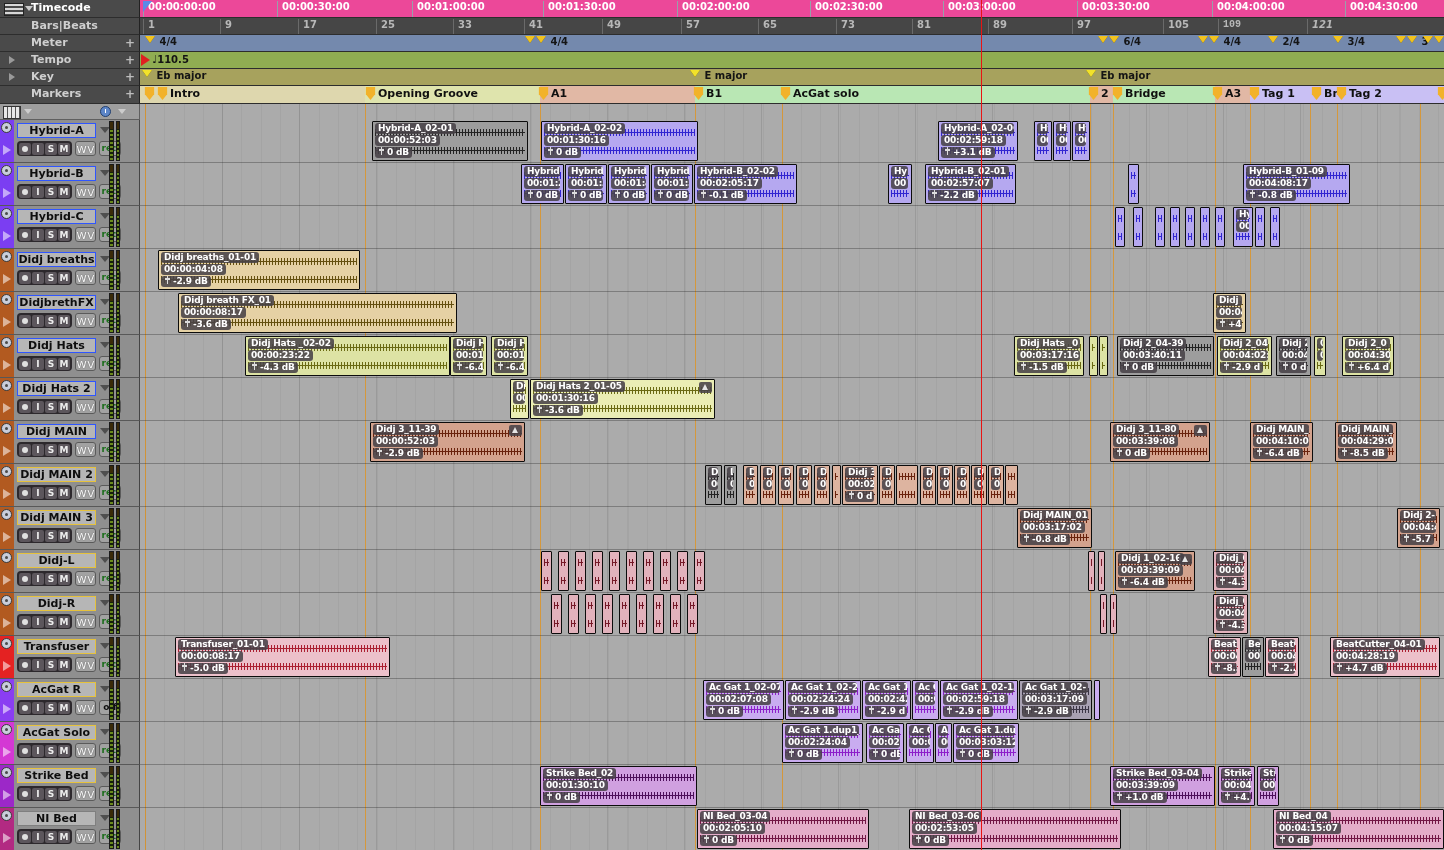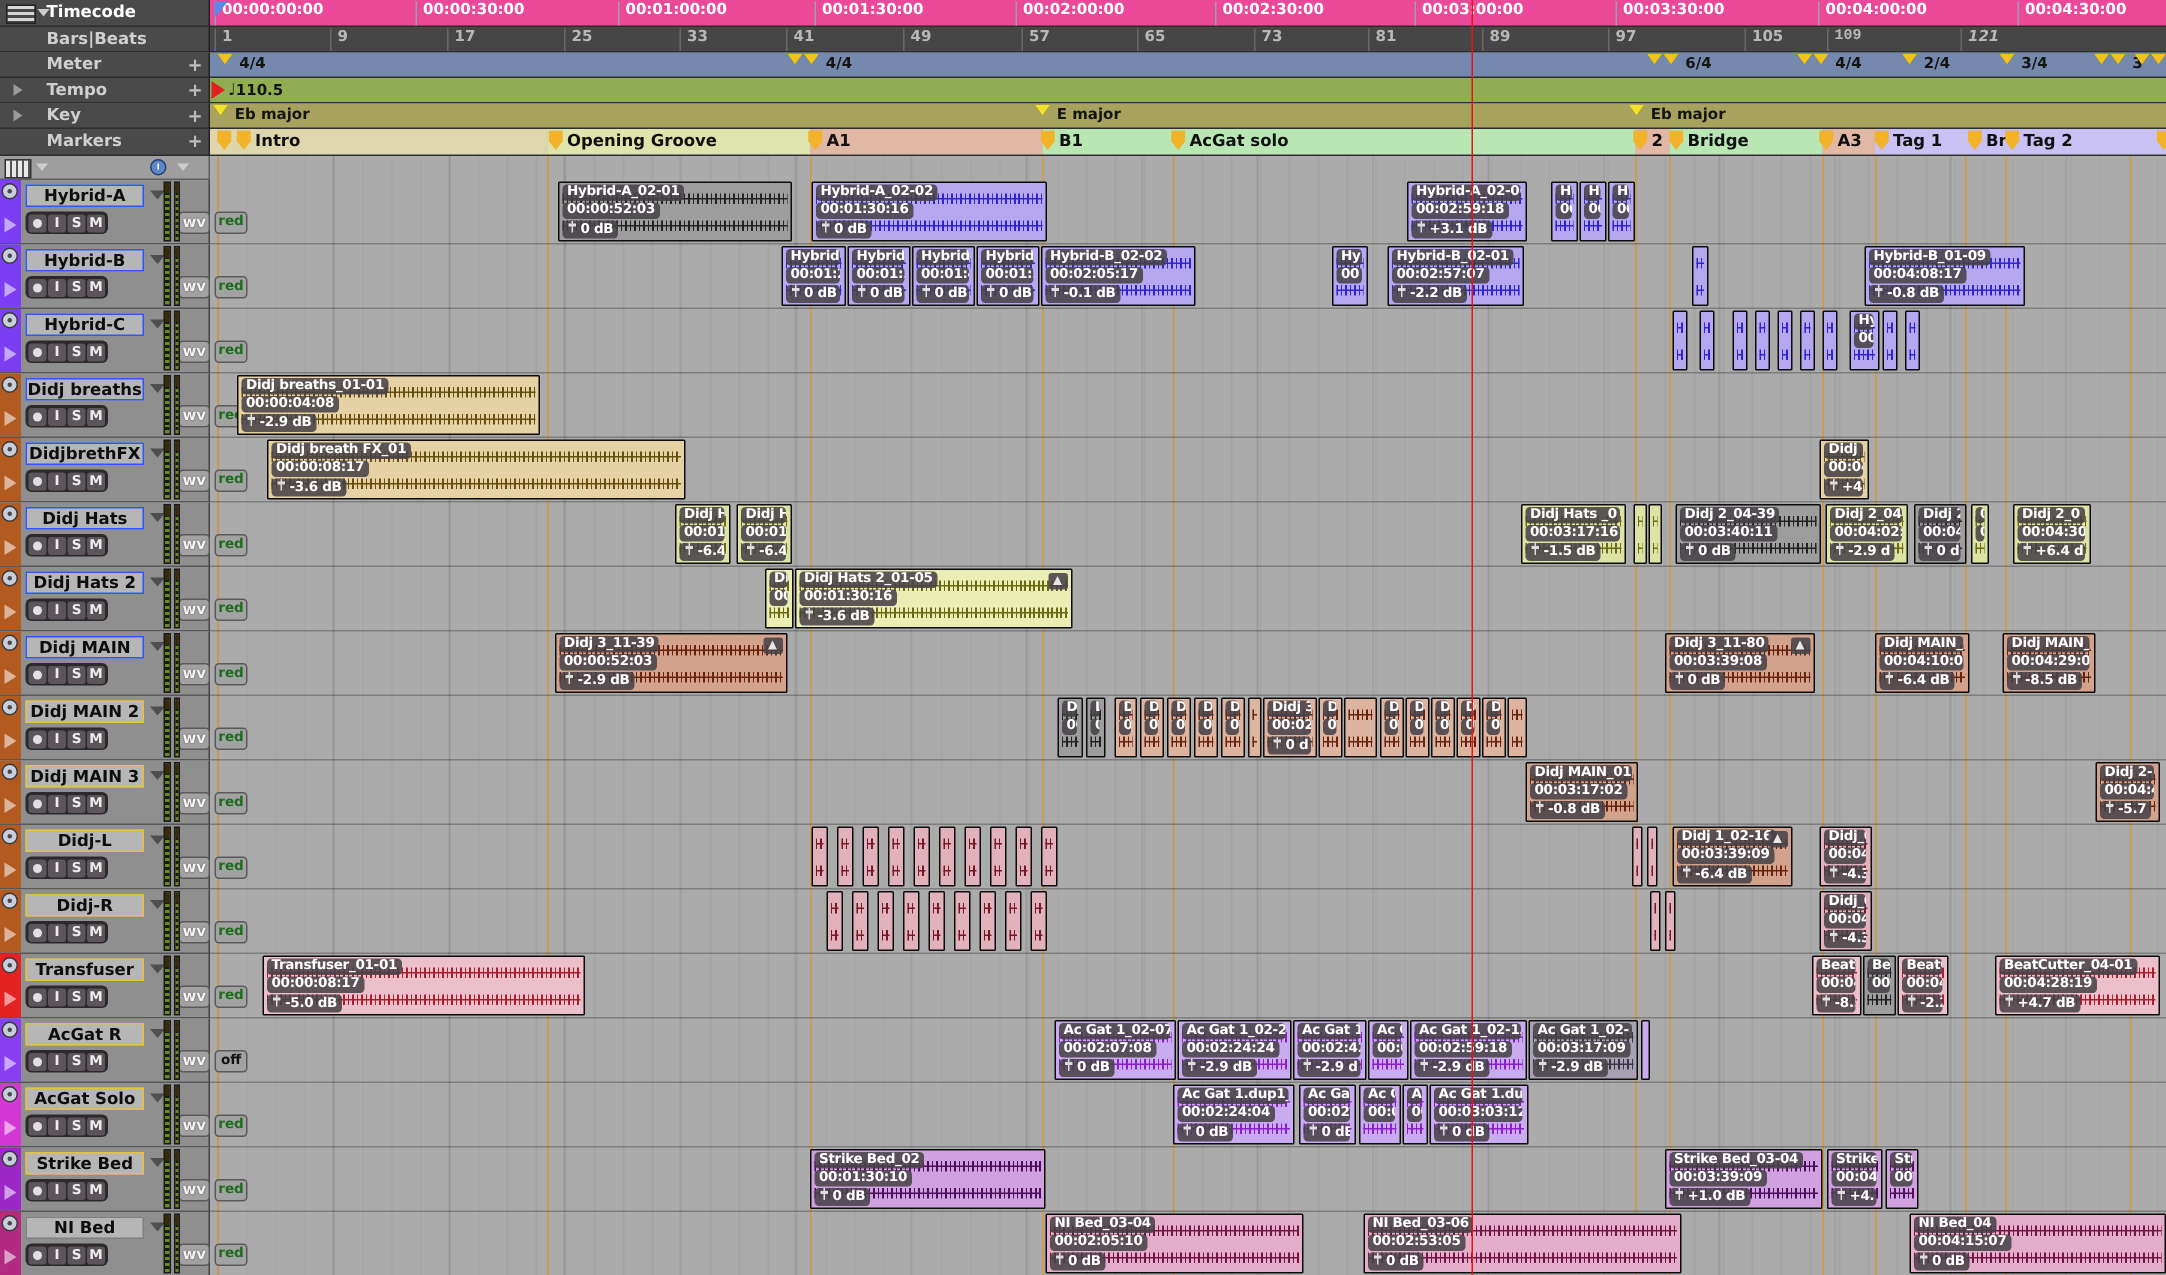--- a/index.html
+++ b/index.html
@@ -57,22 +57,22 @@
          border:1px solid #555;box-sizing:border-box;text-align:center;font-size:11px;font-weight:bold;
          color:#0e0e0e;line-height:13px;overflow:hidden;white-space:nowrap;}
   .tarrow{position:absolute;left:100px;top:7px;width:0;height:0;border-left:5px solid transparent;
           border-right:5px solid transparent;border-top:6px solid #4f4f4f;}
   .tbtns{position:absolute;left:17px;top:21px;height:16px;white-space:nowrap;}
   .bgrp{display:inline-flex;background:#2c282c;border-radius:4px;padding:1.5px;vertical-align:top;margin-right:3px;}
   .sbtn{width:12px;height:12px;background:#5c565c;color:#ececec;font-size:9px;font-weight:bold;
         text-align:center;line-height:12px;border-radius:2px;margin:0 0.5px;position:relative;}
   .sbtn.rec::after{content:"";position:absolute;left:3px;top:3px;width:6px;height:6px;border-radius:50%;background:#e0e0e0;}
   .wvb{display:inline-block;width:21px;height:15px;background:#a2a2a2;border:1px solid #5a5a5a;
-       border-radius:3px;color:#f4f4f4;font-size:10px;font-weight:bold;text-align:center;line-height:13px;
-       box-sizing:border-box;margin-right:3px;vertical-align:top;text-shadow:0 0 1px #333;margin-left:44px;}
+       border-radius:3px;color:#f4f4f4;font-size:13px;font-weight:normal;text-align:center;line-height:13px;
+       box-sizing:border-box;margin-right:3px;vertical-align:top;text-shadow:0 0 1px #333;}
   .modeb{display:inline-block;width:22px;height:15px;background:#a2a2a2;border:1px solid #5a5a5a;
        border-radius:3px;font-size:9px;font-weight:bold;text-align:center;line-height:13px;
        box-sizing:border-box;vertical-align:top;color:#1c6e1c;}
   .modeb.off{color:#111;}
   .tmeter{position:absolute;right:17px;top:1px;width:13px;height:40px;display:flex;gap:2px;}
   .mbar{width:4.5px;height:100%;border:1px solid #1a1a1a;box-sizing:border-box;background:
      linear-gradient(180deg,#3a2a08 0 18%,transparent 18%),
      repeating-linear-gradient(180deg,#6a8a1e 0 2px,#15200a 2px 4px);}
   
   #lanes{position:absolute;left:140px;top:104px;width:1304px;height:746px;background-color:#ababab;
@@ -397,20 +397,27 @@
         </div>
         <div class="clip" style="left: 1073px; width: 33px; background: rgb(229, 209, 164); --wv: #5f4a08;">
           <div class="wband wb1"></div>
           <div class="wband wb2"></div>
           <div class="badge b-name">Didj 1</div>
           <div class="badge b-time">00:04:</div>
           <div class="badge b-gain"><div class="fader" style="display: inline-block;"></div>+4.</div>
         </div>
       </div>
       <div class="lane" style="top: 231px;">
+        <div class="clip" style="left: 105px; width: 205px; background: rgb(221, 227, 164); --wv: #64640c;">
+          <div class="wband wb1"></div>
+          <div class="wband wb2"></div>
+          <div class="badge b-name">Didj Hats _02-02</div>
+          <div class="badge b-time">00:00:23:22</div>
+          <div class="badge b-gain"><div class="fader" style="display: inline-block;"></div>-4.3 dB</div>
+        </div>
         <div class="clip" style="left: 310px; width: 37px; background: rgb(221, 227, 164); --wv: #64640c;">
           <div class="wband wb1"></div>
           <div class="wband wb2"></div>
           <div class="badge b-name">Didj H</div>
           <div class="badge b-time">00:01:0</div>
           <div class="badge b-gain"><div class="fader" style="display: inline-block;"></div>-6.4</div>
         </div>
         <div class="clip" style="left: 351px; width: 37px; background: rgb(221, 227, 164); --wv: #64640c;">
           <div class="wband wb1"></div>
           <div class="wband wb2"></div>

